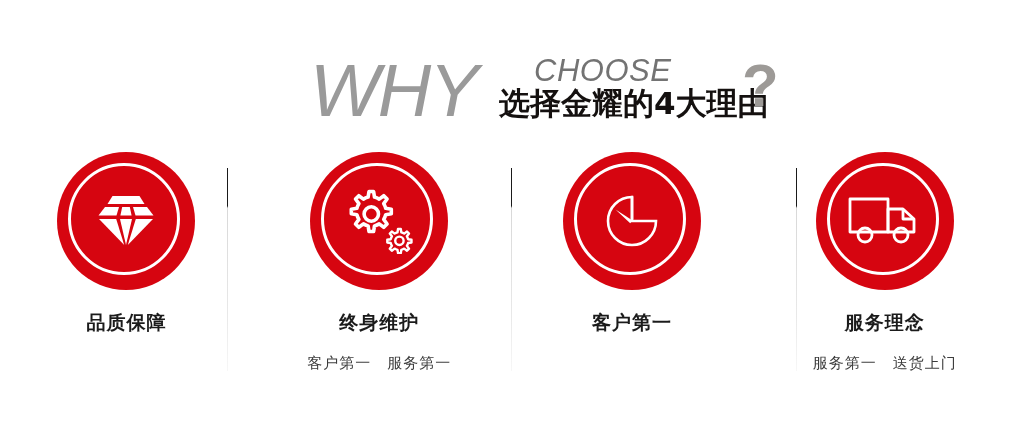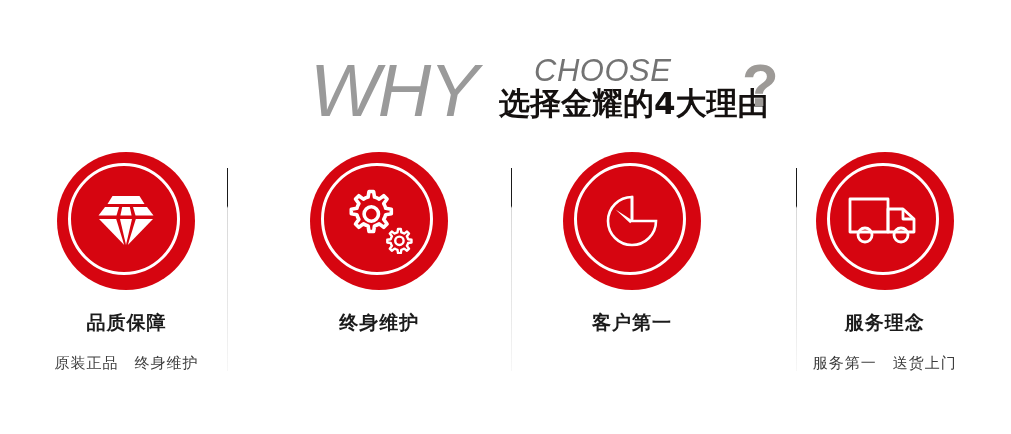--- a/index.html
+++ b/index.html
@@ -200,39 +200,39 @@
               <path d="M27.2 15 H34.8 L36.6 23.5 H25.4 Z"></path>
               <path d="M38 15 H52 L58.5 23.5 H40.5 Z"></path>
               <path d="M4 27 H21.2 L29.2 53 Z"></path>
               <path d="M25 27 H37 L31 53 Z"></path>
               <path d="M40.8 27 H58 L32.8 53 Z"></path>
             </g>
           </svg>
         </div>
       </div>
       <div class="col-title">品质保障</div>
-      <div class="col-sub">原装正品　终身维护</div>
     </div>
 
     <div class="col">
       <div class="circle">
         <div class="circle-icon">
           <svg width="72" height="66" viewBox="0 0 72 66" fill="none">
             <g stroke="#ffffff" stroke-width="3.6" fill="none" stroke-linejoin="round">
               <path d="M26 3.5 l4.6 0 0.9 5.6 a17 17 0 0 1 4.7 2 l4.6-3.4 3.3 3.3 -3.4 4.6 a17 17 0 0 1 2 4.7 l5.6 0.9 0 4.6 -5.6 0.9 a17 17 0 0 1 -2 4.7 l3.4 4.6 -3.3 3.3 -4.6-3.4 a17 17 0 0 1 -4.7 2 l-0.9 5.6 -4.6 0 -0.9-5.6 a17 17 0 0 1 -4.7-2 l-4.6 3.4 -3.3-3.3 3.4-4.6 a17 17 0 0 1 -2-4.7 l-5.6-0.9 0-4.6 5.6-0.9 a17 17 0 0 1 2-4.7 l-3.4-4.6 3.3-3.3 4.6 3.4 a17 17 0 0 1 4.7-2 Z"></path>
               <circle cx="28.3" cy="26" r="7.2"></circle>
             </g>
             <g stroke="#ffffff" stroke-width="2.4" fill="none" stroke-linejoin="round">
               <path d="M55 41 l2.8 0 0.5 3.4 a10 10 0 0 1 2.9 1.2 l2.8-2.1 2 2 -2.1 2.8 a10 10 0 0 1 1.2 2.9 l3.4 0.5 0 2.8 -3.4 0.5 a10 10 0 0 1 -1.2 2.9 l2.1 2.8 -2 2 -2.8-2.1 a10 10 0 0 1 -2.9 1.2 l-0.5 3.4 -2.8 0 -0.5-3.4 a10 10 0 0 1 -2.9-1.2 l-2.8 2.1 -2-2 2.1-2.8 a10 10 0 0 1 -1.2-2.9 l-3.4-0.5 0-2.8 3.4-0.5 a10 10 0 0 1 1.2-2.9 l-2.1-2.8 2-2 2.8 2.1 a10 10 0 0 1 2.9-1.2 Z"></path>
               <circle cx="56.4" cy="52.8" r="4.2"></circle>
             </g>
           </svg>
         </div>
       </div>
       <div class="col-title">终身维护</div>
+      <div class="col-sub">客户第一　服务第一</div>
     </div>
 
     <div class="col">
       <div class="circle">
         <div class="circle-icon">
           <svg width="64" height="64" viewBox="0 0 64 64" fill="none">
             <path d="M32 8 A24 24 0 1 0 56 32 L32 32 Z" fill="none" stroke="#ffffff" stroke-width="2.6"></path>
             <path d="M32 8 L32 32 L56 32" fill="none" stroke="#ffffff" stroke-width="2.6" stroke-linecap="round" opacity="0"></path>
             <path d="M32 8 L32 30" stroke="#ffffff" stroke-width="2.6" stroke-linecap="round"></path>
             <path d="M32.6 31.4 L15.5 20.5 L30.2 34.2 Z" fill="#ffffff"></path>

